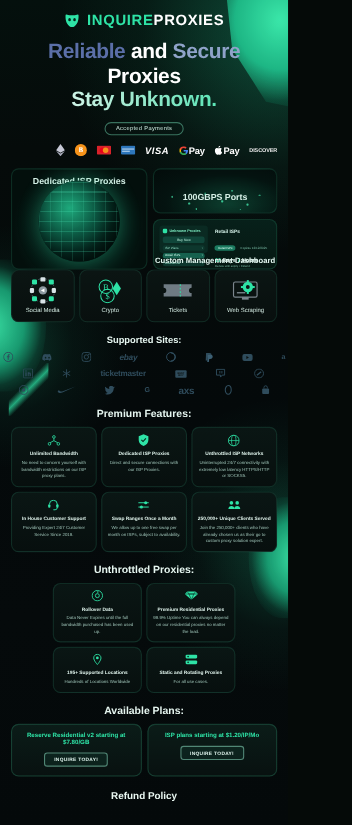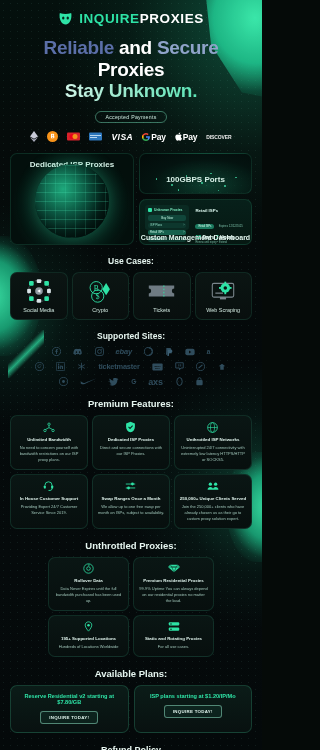--- a/index.html
+++ b/index.html
@@ -71,21 +71,21 @@
   .g3 { color:#8fa3c9; }
   .g4 { color:#ffffff; }
   .grad { background:linear-gradient(90deg,#ffffff 0%, #9fe9cf 45%, #2ee3a6 100%); -webkit-background-clip:text; background-clip:text; color:transparent; }
 
   .pay-badge {
     margin:9px auto 0; width:fit-content;
     border:1px solid rgba(120,230,190,.45);
     border-radius:10px; padding:2px 9px;
     font-size:5.2px; letter-spacing:.3px; color:#cfece2;
   }
-  .pay-row { display:flex; align-items:center; justify-content:center; gap:9px; margin-top:7px; height:14px; }
+  .pay-row { display:flex; align-items:center; justify-content:flex-end; gap:9px; margin-top:7px; height:14px; }
   .pm { height:11px; display:flex; align-items:center; justify-content:center; }
   .pm svg { display:block; }
   .pm-txt { font-size:8.5px; font-weight:700; color:#ffffff; letter-spacing:-.2px; }
 
   
   .hero { display:flex; gap:5px; margin-top:9px; }
   .hero-left {
     width:124px; height:92px; border-radius:7px; position:relative; overflow:hidden;
     background:radial-gradient(circle at 50% 58%, #0d3b2e 0%, #06211a 45%, #030f0c 75%);
     border:1px solid rgba(60,200,150,.16);
@@ -143,21 +143,21 @@
   .uc {
     flex:1; height:48px; border-radius:7px; border:1px solid rgba(70,210,160,.13);
     background:linear-gradient(180deg,#0b1513 0%, #080f0e 100%);
     position:relative; display:flex; flex-direction:column; align-items:center; justify-content:center; gap:3px;
   }
   .uc .ico { height:26px; display:flex; align-items:center; justify-content:center; }
   .uc .lbl { font-size:5.4px; color:#cfe6de; }
 
   
   .sites { display:flex; flex-direction:column; gap:5px; align-items:center; padding:0 4px; }
-  .site-row { display:flex; align-items:center; justify-content:center; gap:12px; width:100%; }
+  .site-row { display:flex; align-items:center; justify-content:center; gap:26px; width:100%; }
   .site { height:10px; display:flex; align-items:center; justify-content:center; color:#2e4a59; }
   .site .t { font-size:7.5px; font-weight:700; color:#2f4c5c; letter-spacing:-.2px; }
   .site .t2 { font-size:6.4px; font-weight:700; color:#2f4c5c; }
 
   
   .grid3 { display:flex; flex-wrap:wrap; gap:4px; }
   .feat {
     width:calc(33.33% - 2.67px);
     border-radius:7px; padding:5px 4px 6px;
     border:1px solid rgba(70,210,160,.15);
@@ -336,21 +336,20 @@
                 <span>Hours</span>
               </div>
               <div class="dash-note">Renew until expiry  •  Extend</div>
             </div>
           </div>
           <div class="dash-caption">Custom Management Dashboard</div>
         </div>
       </div>
     </div>
 
-    <div class="sec-title">Use Cases:</div>
     <div class="usecases">
       <div class="uc">
         <span class="ico">
           <svg viewBox="0 0 34 34" width="26" height="26">
             <circle cx="17" cy="17" r="14" fill="none" stroke="#5c6a72" stroke-width="1" stroke-dasharray="2 2"></circle>
             <circle cx="17" cy="17" r="5" fill="#8d99a1"></circle>
             <path d="M14.6 17l4.2-2.2v4.4z" fill="#fff"></path>
             <rect x="4" y="4" width="6" height="6" rx="1.6" fill="#2ee3a6"></rect>
             <rect x="24" y="4" width="6" height="6" rx="1.6" fill="#2ee3a6"></rect>
             <rect x="4" y="24" width="6" height="6" rx="1.6" fill="#2ee3a6"></rect>

